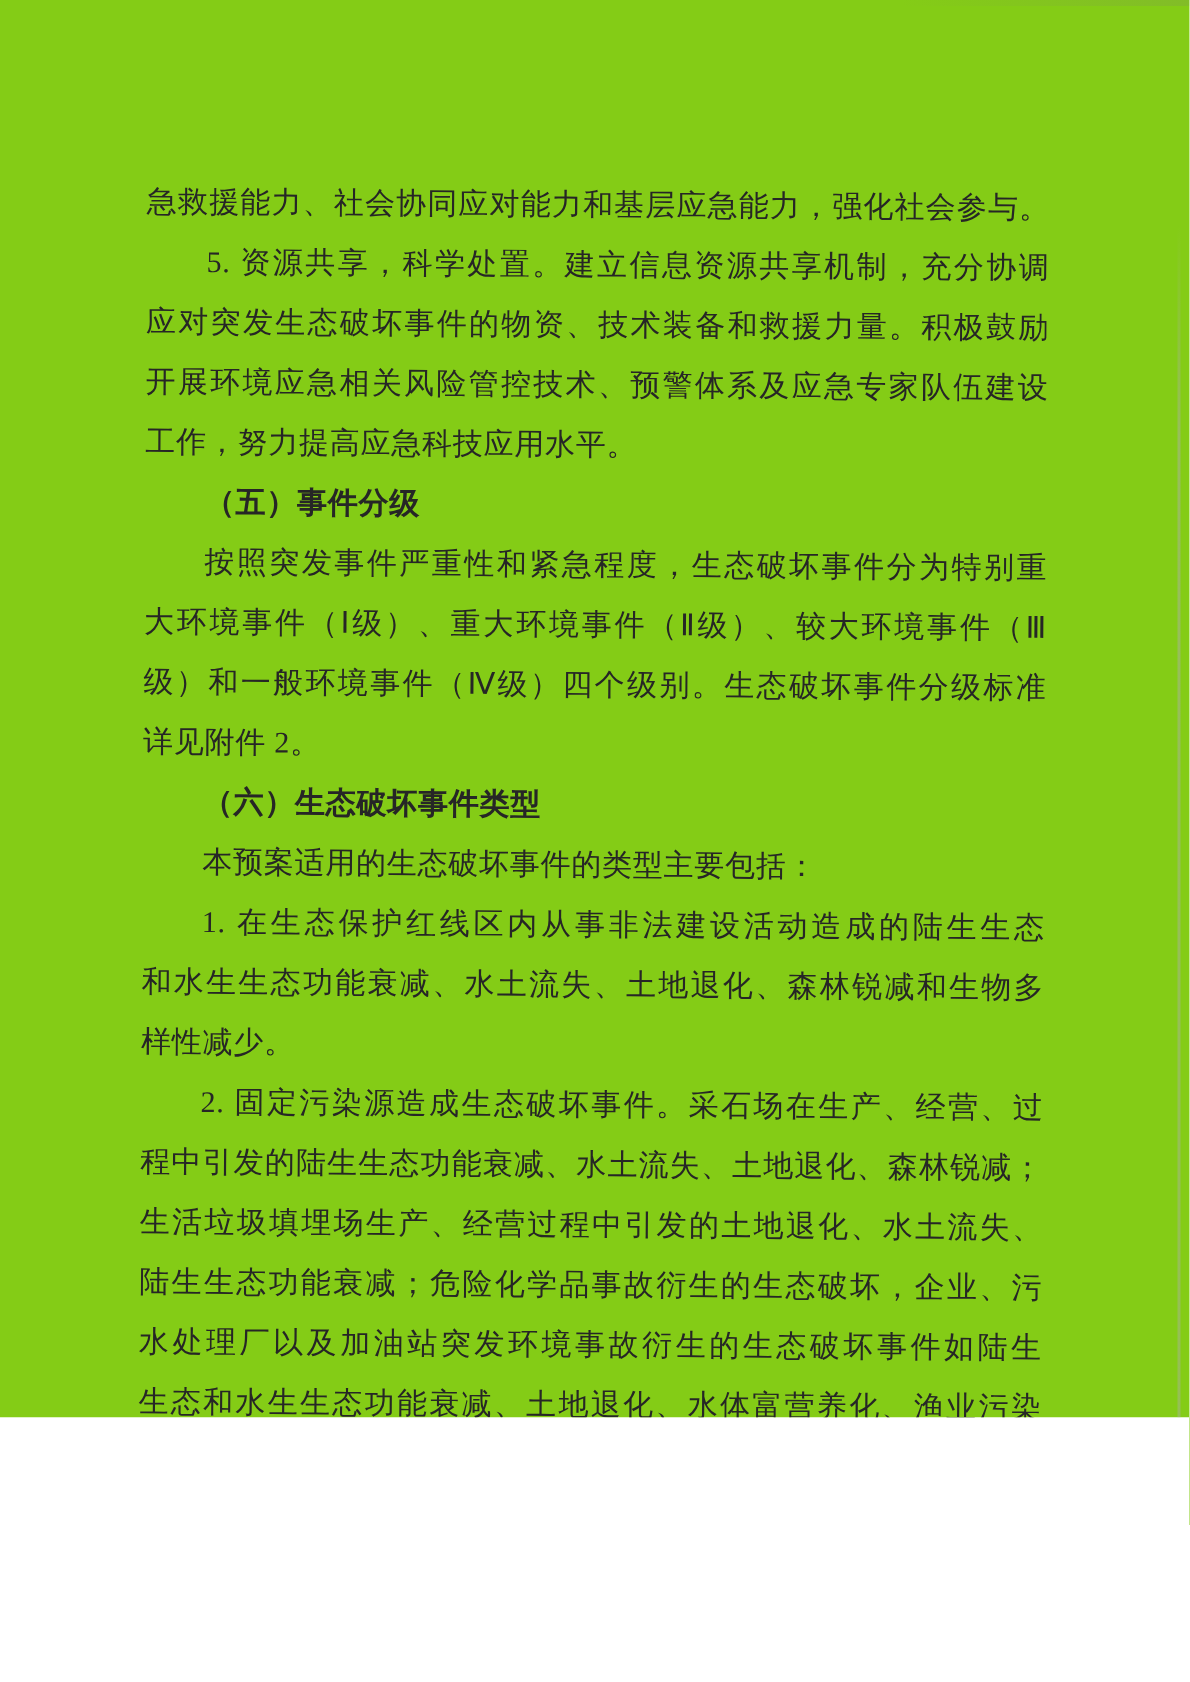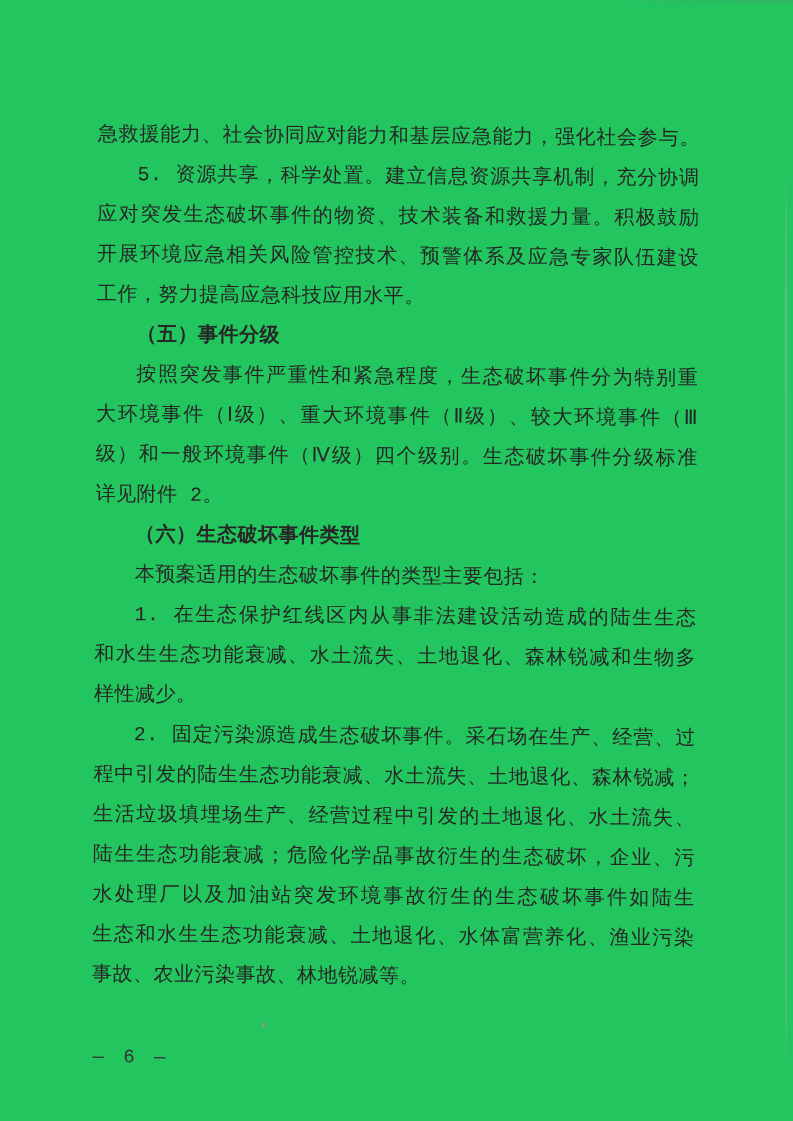--- a/index.html
+++ b/index.html
@@ -3,24 +3,24 @@
 <meta charset="utf-8">
 <style>
   html, body {
     margin: 0;
     padding: 0;
     background: #ffffff;
   }
   .page {
     position: relative;
     width: 793px;
-    height: 1121px;
-    background: #22c55e;
+    height: 945px;
+    background: #84cc16;
     overflow: hidden;
-    font-family: Liberation Mono, monospace;
+    font-family: Liberation Serif, serif;
   }
   
   .scan-tilt {
     position: absolute;
     left: 0; top: 0; right: 0; bottom: 0;
     transform: rotate(0.4deg);
     transform-origin: 98px 125px;
   }
   .text-block {
     position: absolute;

